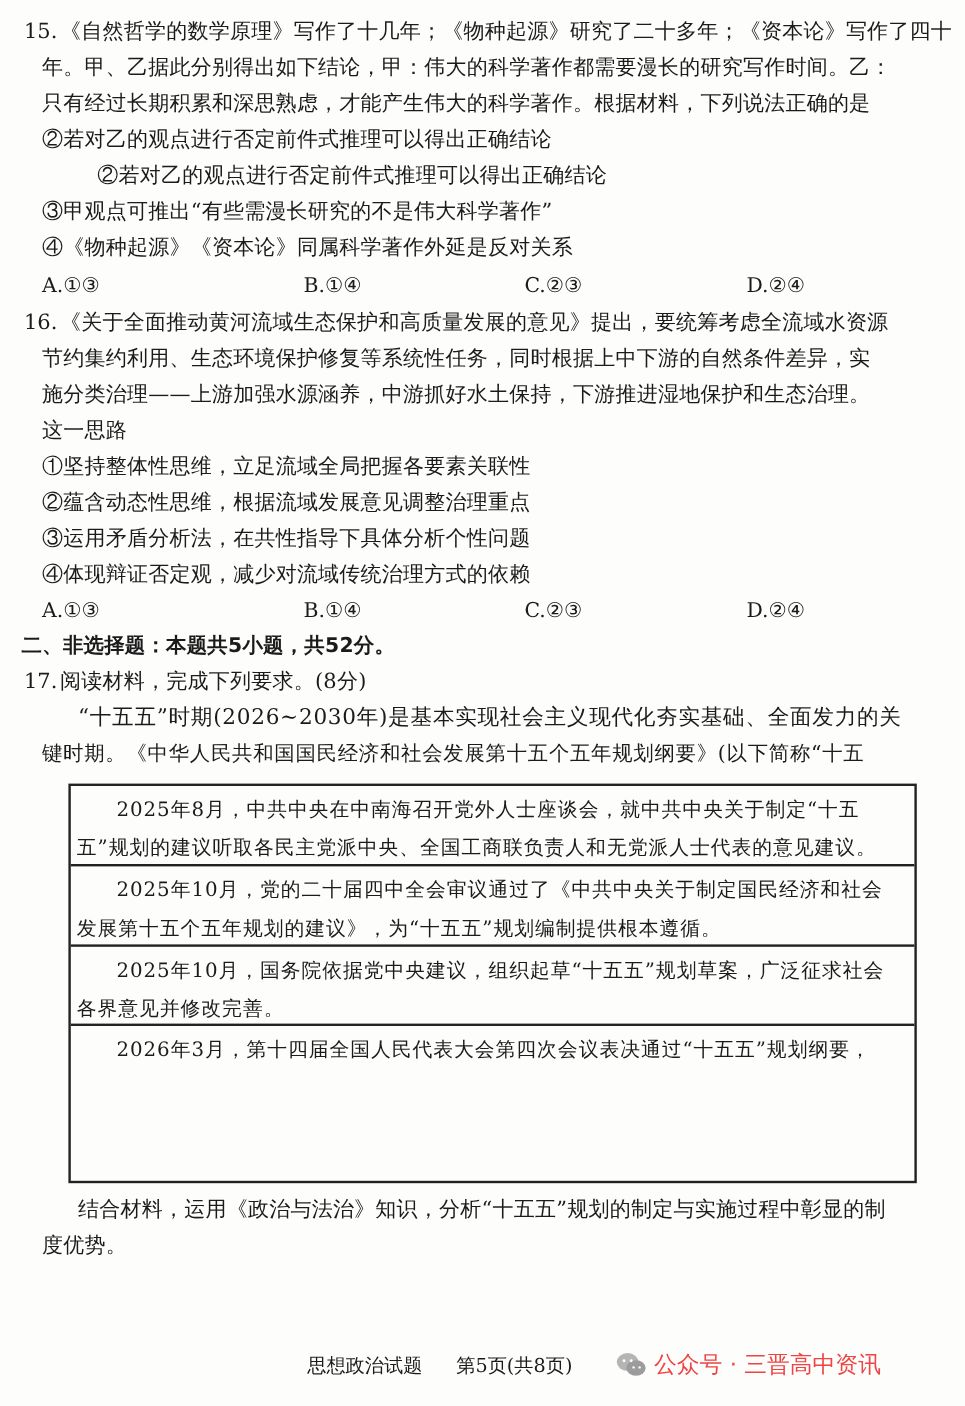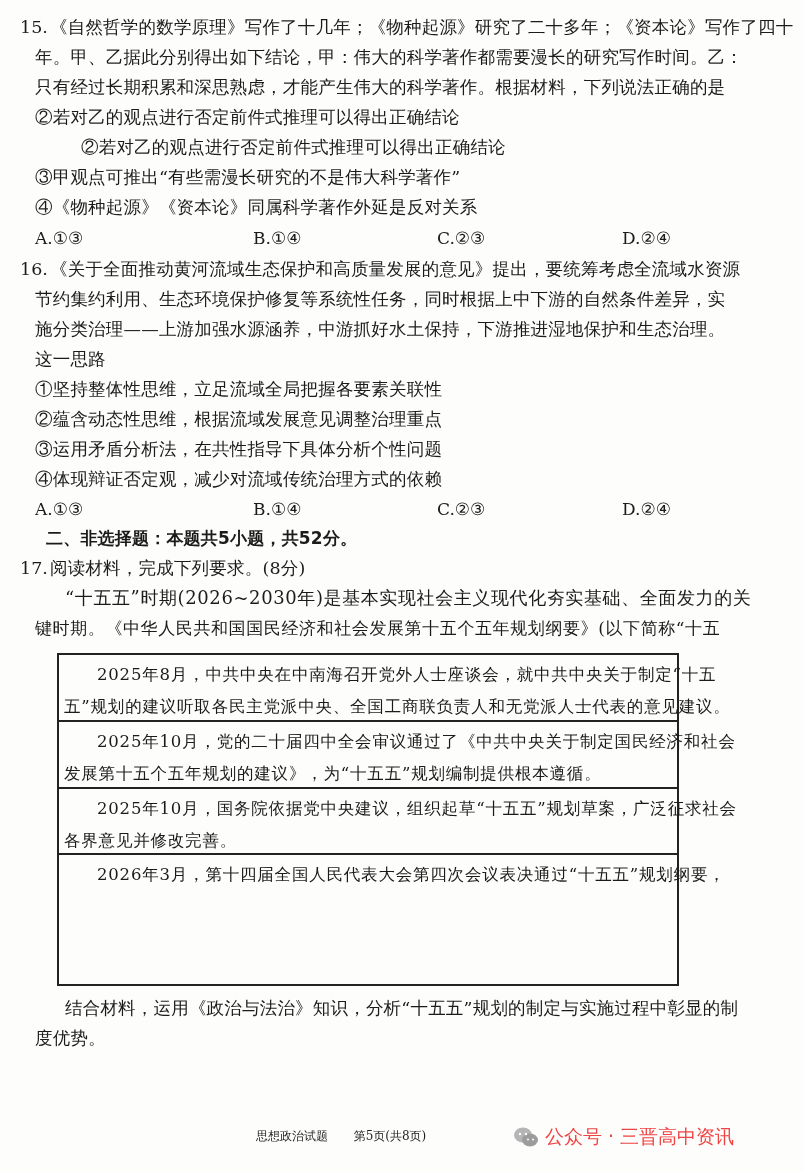--- a/index.html
+++ b/index.html
@@ -7,32 +7,32 @@
       width: 804px; height: 1172px; background: #fdfdfc; position: relative; overflow: hidden;
       font-family: "DejaVu Serif", "Liberation Serif", serif; color: #1b1b1b;
     }
     .line {
       position: absolute; font-size: 17.5px; line-height: 24px; white-space: nowrap;
       letter-spacing: 0.2px;
     }
     .qnum { position: absolute; font-size: 17.5px; line-height: 24px; }
     .opts { position: absolute; font-size: 17px; line-height: 24px; }
     .opts span { position: absolute; white-space: nowrap; }
-    .bold { font-weight: bold; font-family: "DejaVu Sans", "Liberation Sans", sans-serif; margin-left: 28px; }
+    .bold { font-weight: bold; font-family: "DejaVu Sans", "Liberation Sans", sans-serif; }
     .tbl {
-      position: absolute; left: 57px; top: 653px; width: 622px; height: 333px;
+      position: absolute; left: 57px; top: 653px; width: 707px; height: 333px;
       border: 2px solid #222; box-sizing: border-box;
     }
     .row {
       position: absolute; left: 0; right: 0; border-bottom: 2px solid #222; box-sizing: border-box;
     }
     .row:last-child { border-bottom: none; }
     .row .l1 { position: absolute; left: 38px; top: 8px; font-size: 16.5px; line-height: 24px; white-space: nowrap; letter-spacing: 0.8px; }
     .row .l2 { position: absolute; left: 5px; top: 40px; font-size: 16.5px; line-height: 24px; white-space: nowrap; letter-spacing: 0.8px; }
-    .footer { position: absolute; top: 1128px; left: 256px; font-size: 12px; white-space: nowrap; }
+    .footer { position: absolute; top: 1128px; left: 256px; font-size: 16px; white-space: nowrap; }
     .wm { position: absolute; top: 1124px; left: 530px; font-family: "DejaVu Sans", "Liberation Sans", sans-serif; font-size: 19px; color: #ef4444; white-space: nowrap; }
     .wm-icon { position: absolute; top: 1126px; left: 513px; width: 26px; height: 22px; }
   </style>
 </head>
 <body>
 
 <div>
   <span class="qnum" style="left:20px; top:15px;">15.</span>
   <div class="line" style="left:50px; top:15px;">《自然哲学的数学原理》写作了十几年；《物种起源》研究了二十多年；《资本论》写作了四十</div>
   <div class="line" style="left:35px; top:45px;">年。甲、乙据此分别得出如下结论，甲：伟大的科学著作都需要漫长的研究写作时间。乙：</div>

